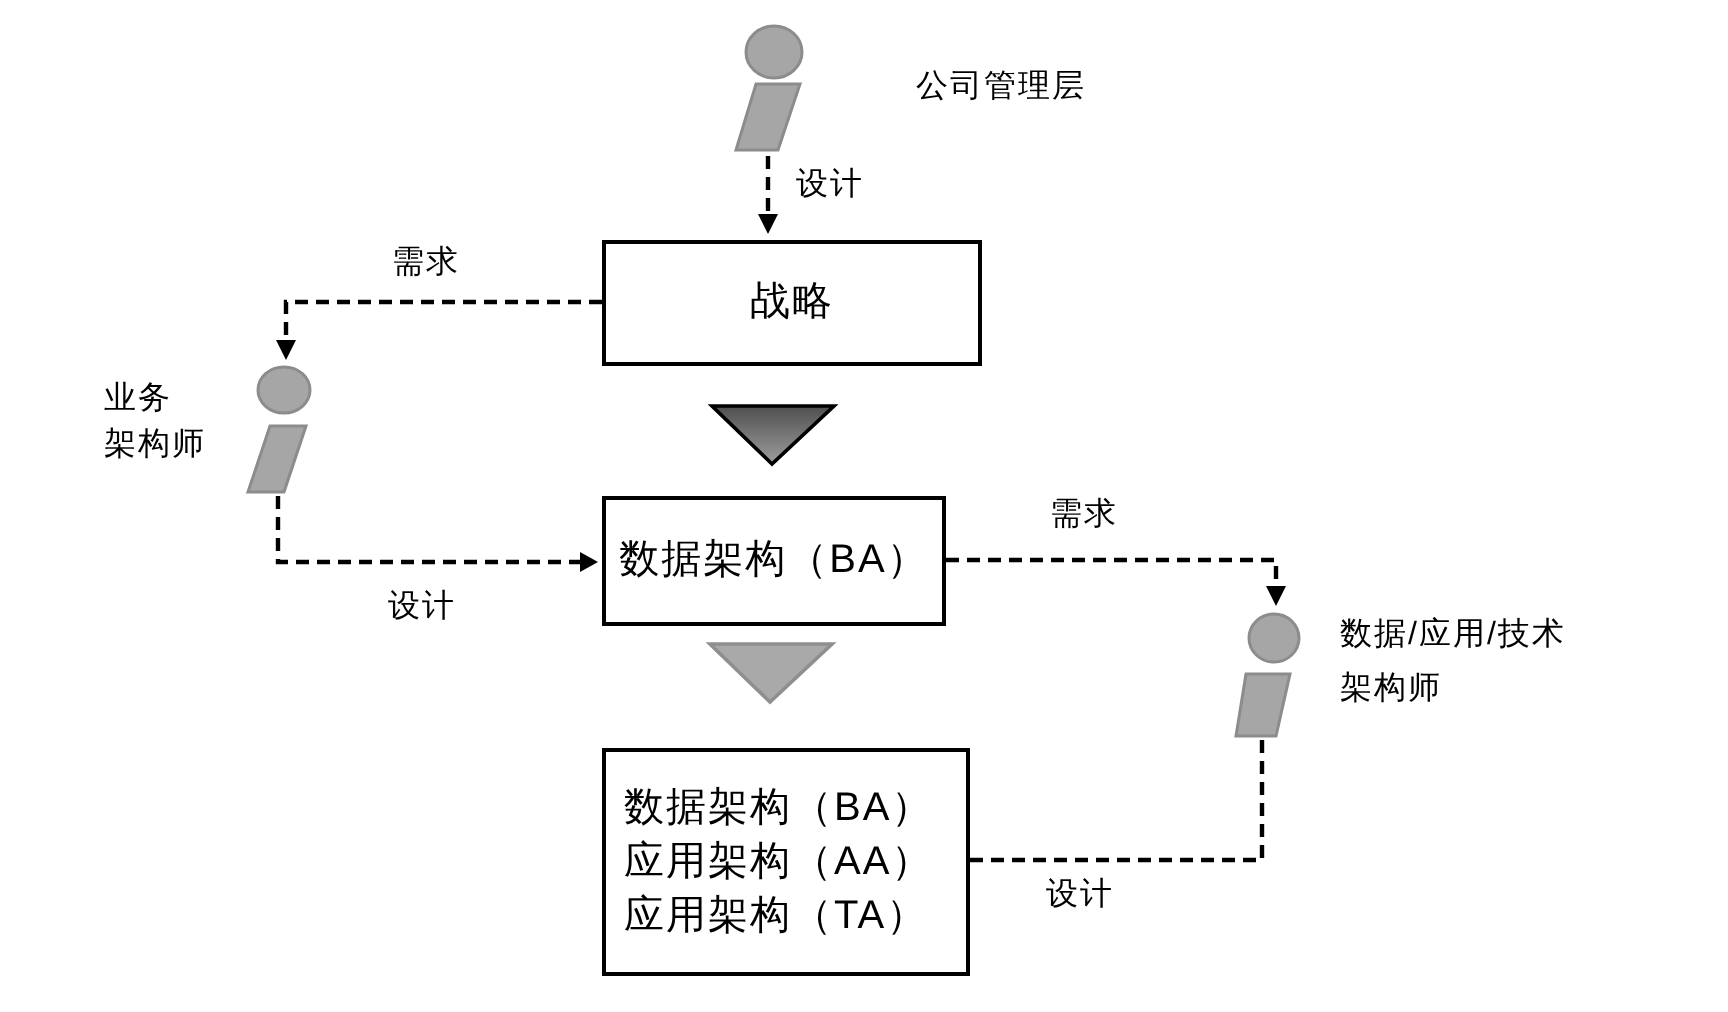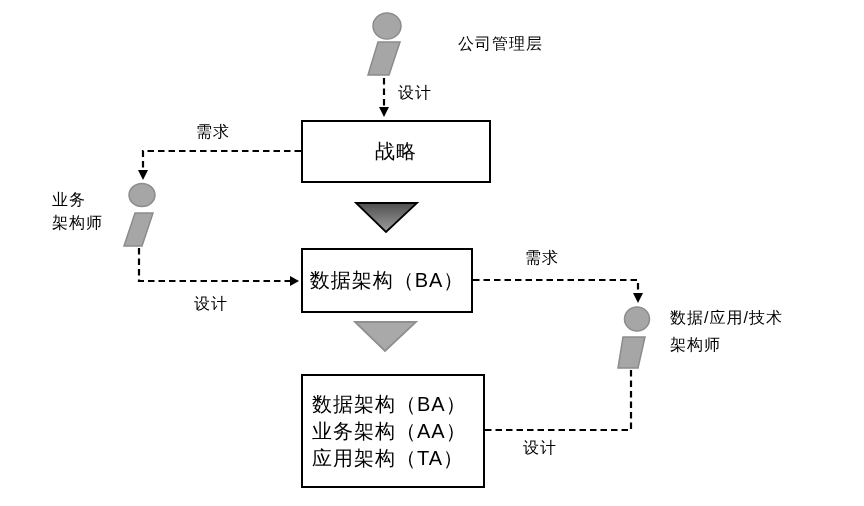--- a/index.html
+++ b/index.html
@@ -107,21 +107,21 @@
     <path d="M631 370 V430 H484" fill="none" stroke-width="2.2" stroke-dasharray="6.5 4" stroke="#000000"></path>
     <polygon points="484,425 484,435 475,430" fill="#000000"></polygon>
   </svg>
 
   <div class="node-box box-strategy">战略</div>
 
   <div class="node-box box-business">数据架构（BA）</div>
 
   <div class="node-box box-target multiline">
     <div>数据架构（BA）</div>
-    <div>业务架构（AA）</div>
+    <div>应用架构（AA）</div>
     <div>应用架构（TA）</div>
   </div>
 
   <div class="lbl lbl-management">公司管理层</div>
 
   <div class="lbl lbl-biz-architect">
     <div>业务</div>
     <div>架构师</div>
   </div>
 

